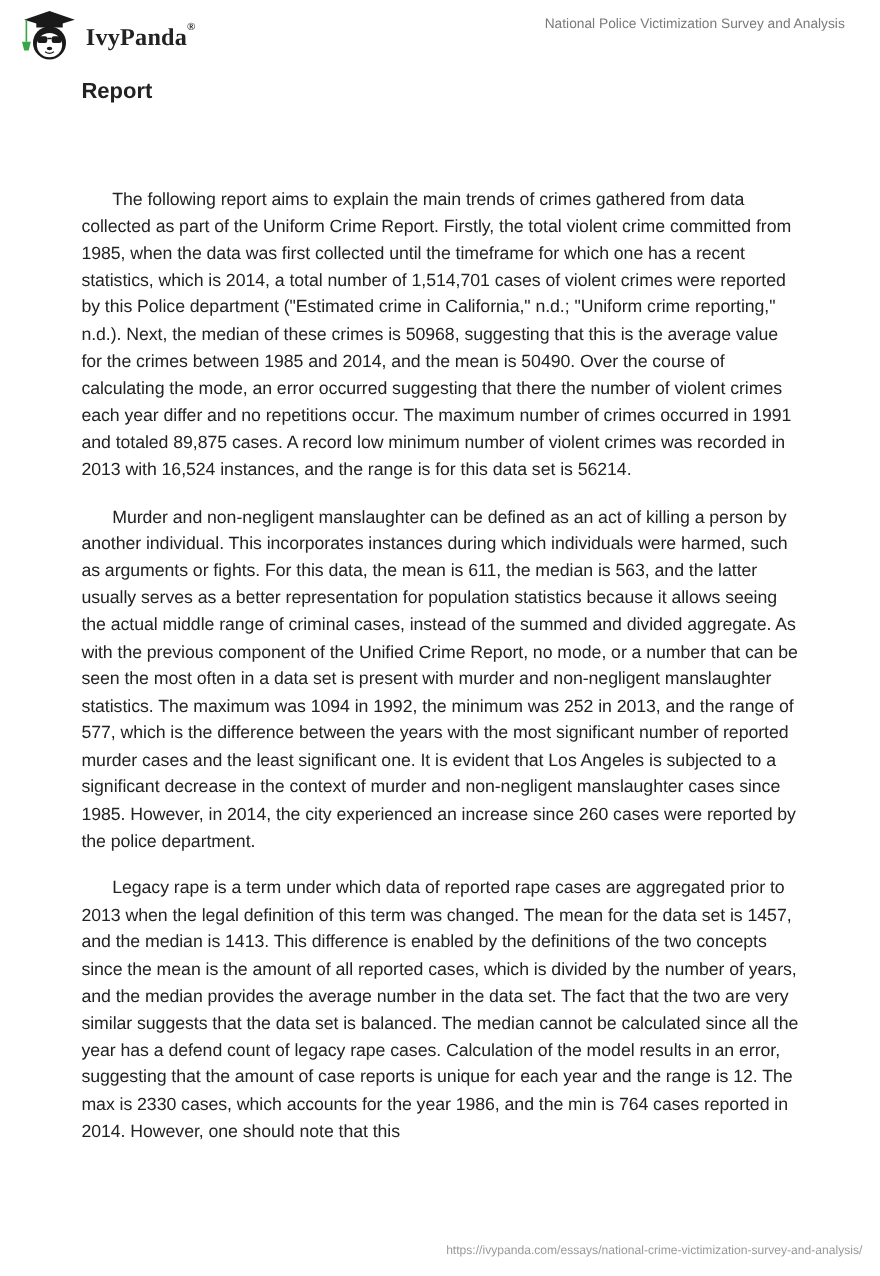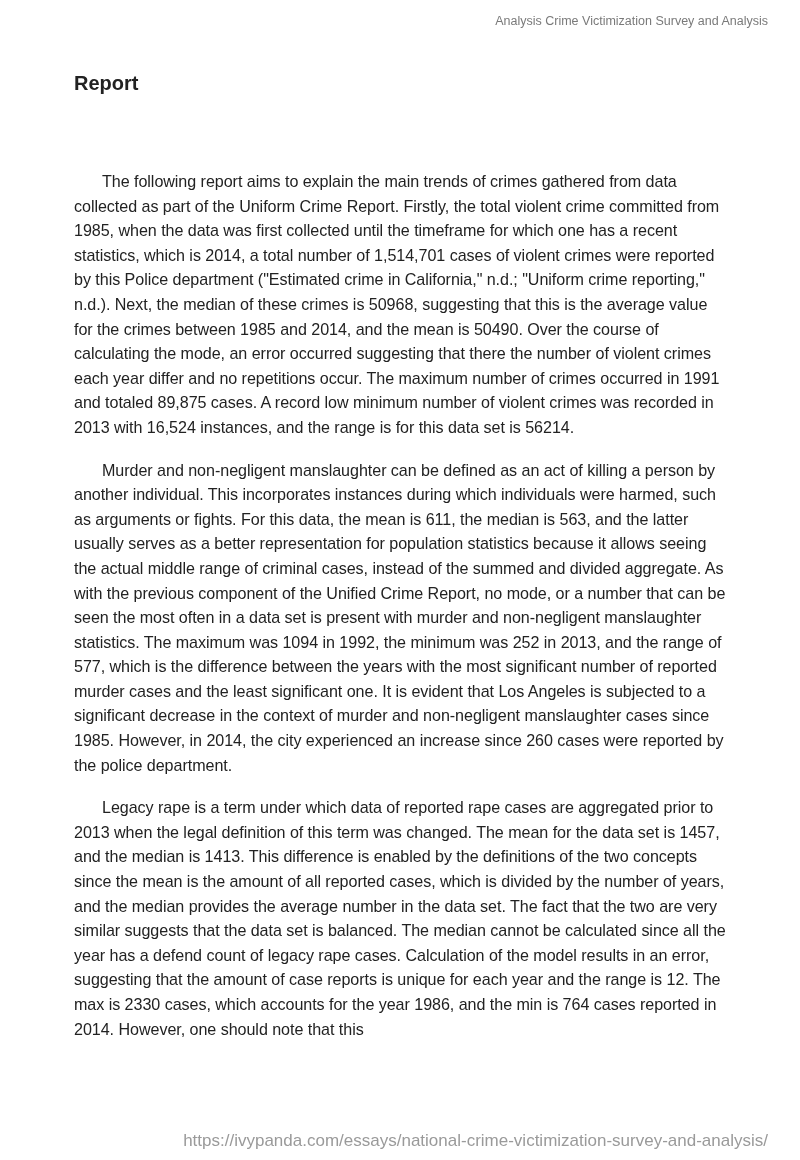--- a/index.html
+++ b/index.html
@@ -6,27 +6,48 @@
   body { width: 800px; height: 1160px; position: relative; overflow: hidden; font-family: "Liberation Sans", sans-serif; color: #222222; }
   .header { position: absolute; left: 0; top: 0; width: 800px; height: 60px; }
   .logo { position: absolute; left: 16px; top: 8px; display: flex; align-items: center; }
   .logo svg { width: 58px; height: 48px; }
   .brand { font-family: "Liberation Serif", serif; font-weight: bold; font-size: 22px; color: #222; margin-left: 4px; margin-top: 4px; letter-spacing: 0.2px; }
   .brand sup { font-size: 10px; vertical-align: top; position: relative; top: -2px; }
   .doc-title { position: absolute; right: 32px; top: 14px; font-size: 12.5px; color: #7a7a7a; }
   h1 { position: absolute; left: 74px; top: 72px; margin: 0; font-size: 20px; font-weight: bold; color: #222; }
   .content { position: absolute; left: 74px; top: 131px; width: 656px; margin-top: 38px; }
   p { margin: 0 0 18px 0; font-size: 16.1px; line-height: 24.6px; text-indent: 28px; color: #222; letter-spacing: -0.05px; }
-  .footer-url { position: absolute; right: 32px; top: 1131px; font-size: 17px; color: #9a9a9a; padding-left: 40px; }
+  .footer-url { position: absolute; right: 16px; top: 1131px; font-size: 11px; color: #9a9a9a; padding-left: 40px; }
 </style>
 </head>
 <body>
 
 <div class="header">
-  <div class="doc-title">Analysis Crime Victimization Survey and Analysis</div>
+  <div class="logo">
+    <svg viewBox="0 0 58 48">
+
+      <polygon points="6,10 29,2 52,10 29,17" fill="#1a1a1a"></polygon>
+      <rect x="17" y="11" width="24" height="6" fill="#1a1a1a"></rect>
+
+      <line x1="8" y1="10" x2="8" y2="30" stroke="#3aa648" stroke-width="1.5"></line>
+      <polygon points="4,30 12,30 10,38 6,38" fill="#3aa648"></polygon>
+
+      <circle cx="29" cy="31" r="15" fill="#1a1a1a"></circle>
+      <ellipse cx="29" cy="33" rx="11.5" ry="11" fill="#ffffff"></ellipse>
+
+      <rect x="18" y="25" width="9" height="6" rx="2" fill="#1a1a1a"></rect>
+      <rect x="31" y="25" width="9" height="6" rx="2" fill="#1a1a1a"></rect>
+      <line x1="27" y1="27" x2="31" y2="27" stroke="#1a1a1a" stroke-width="1.5"></line>
+
+      <ellipse cx="29" cy="36" rx="2.5" ry="1.6" fill="#1a1a1a"></ellipse>
+      <path d="M25,39 Q29,42 33,39" stroke="#1a1a1a" stroke-width="1.2" fill="none"></path>
+    </svg>
+    <span class="brand"><span>IvyPanda</span><sup>®</sup></span>
+  </div>
+  <div class="doc-title">National Police Victimization Survey and Analysis</div>
 </div>
 
 <h1>Report</h1>
 
 <div class="content">
   <p>The following report aims to explain the main trends of crimes gathered from data collected as part of the Uniform Crime Report. Firstly, the total violent crime committed from 1985, when the data was first collected until the timeframe for which one has a recent statistics, which is 2014, a total number of 1,514,701 cases of violent crimes were reported by this Police department ("Estimated crime in California," n.d.; "Uniform crime reporting," n.d.). Next, the median of these crimes is 50968, suggesting that this is the average value for the crimes between 1985 and 2014, and the mean is 50490. Over the course of calculating the mode, an error occurred suggesting that there the number of violent crimes each year differ and no repetitions occur. The maximum number of crimes occurred in 1991 and totaled 89,875 cases. A record low minimum number of violent crimes was recorded in 2013 with 16,524 instances, and the range is for this data set is 56214.</p>
   <p>Murder and non-negligent manslaughter can be defined as an act of killing a person by another individual. This incorporates instances during which individuals were harmed, such as arguments or fights. For this data, the mean is 611, the median is 563, and the latter usually serves as a better representation for population statistics because it allows seeing the actual middle range of criminal cases, instead of the summed and divided aggregate. As with the previous component of the Unified Crime Report, no mode, or a number that can be seen the most often in a data set is present with murder and non-negligent manslaughter statistics. The maximum was 1094 in 1992, the minimum was 252 in 2013, and the range of 577, which is the difference between the years with the most significant number of reported murder cases and the least significant one. It is evident that Los Angeles is subjected to a significant decrease in the context of murder and non-negligent manslaughter cases since 1985. However, in 2014, the city experienced an increase since 260 cases were reported by the police department.</p>
   <p>Legacy rape is a term under which data of reported rape cases are aggregated prior to 2013 when the legal definition of this term was changed. The mean for the data set is 1457, and the median is 1413. This difference is enabled by the definitions of the two concepts since the mean is the amount of all reported cases, which is divided by the number of years, and the median provides the average number in the data set. The fact that the two are very similar suggests that the data set is balanced. The median cannot be calculated since all the year has a defend count of legacy rape cases. Calculation of the model results in an error, suggesting that the amount of case reports is unique for each year and the range is 12. The max is 2330 cases, which accounts for the year 1986, and the min is 764 cases reported in 2014. However, one should note that this</p>
 </div>
 

